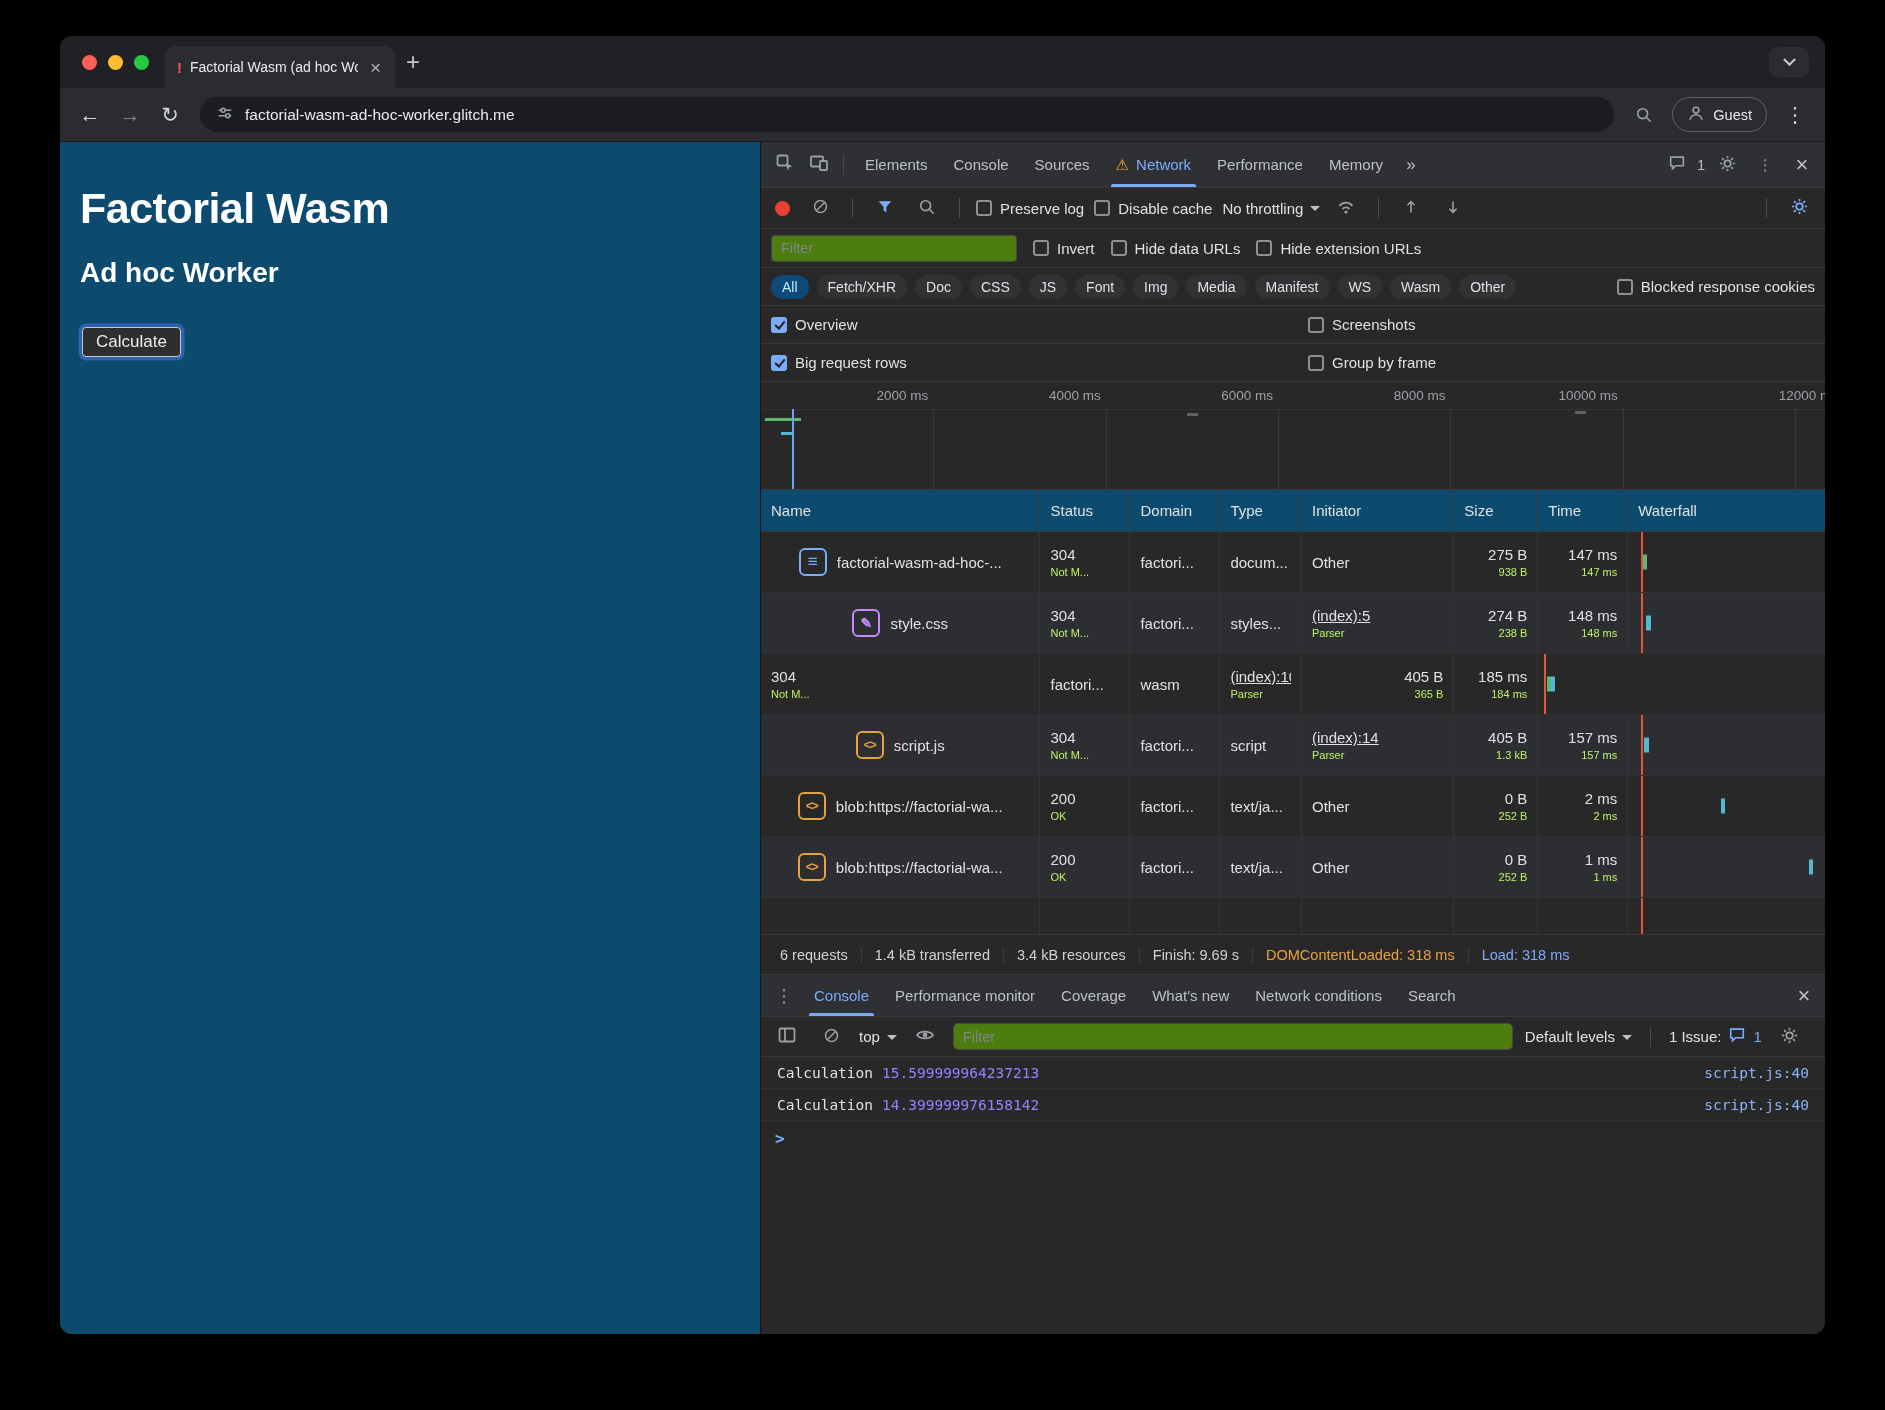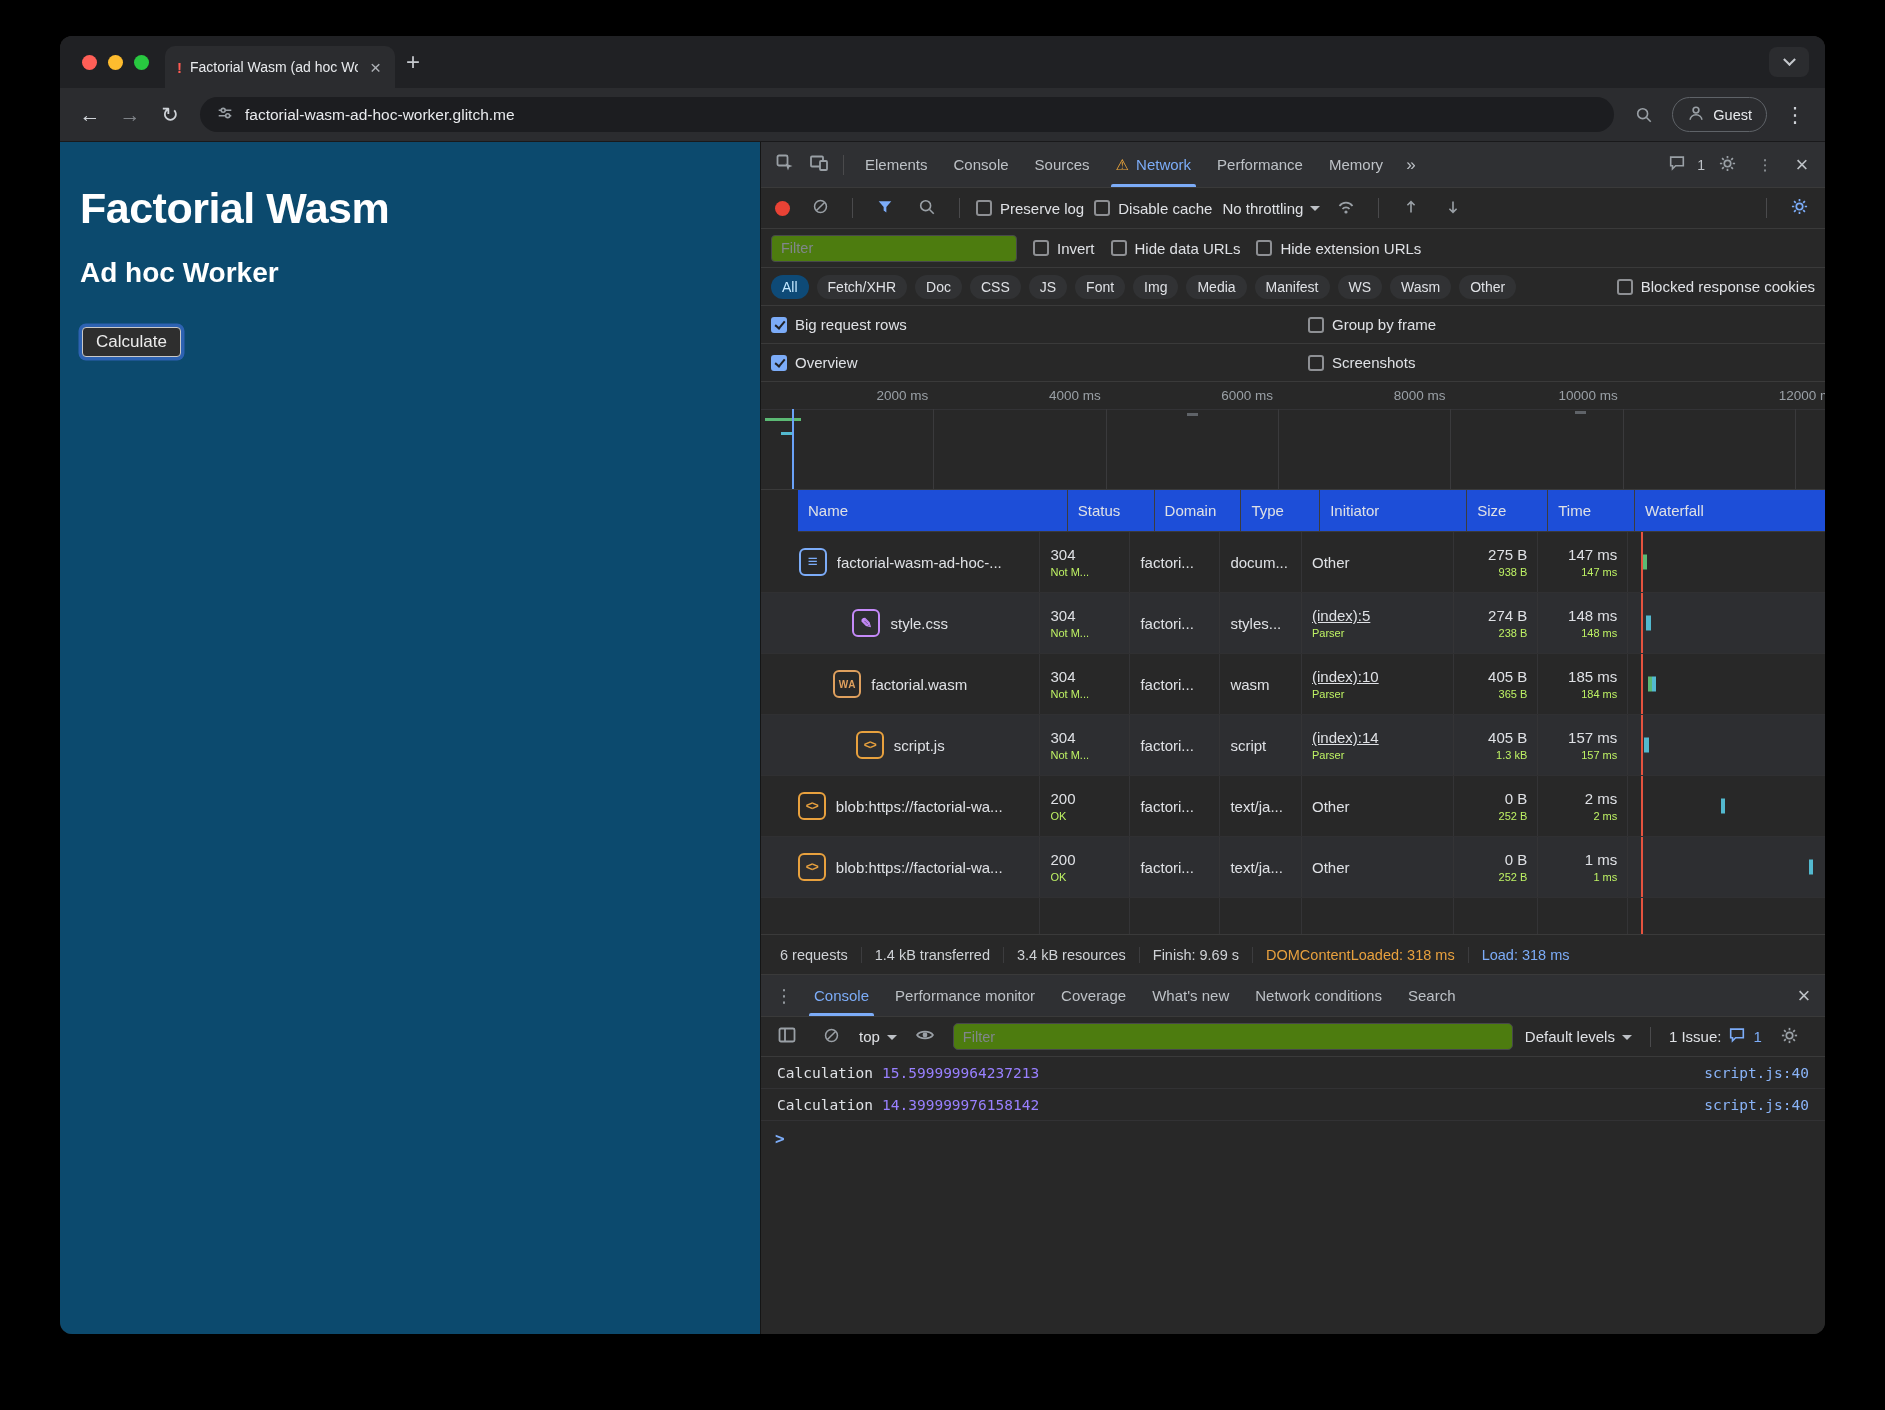--- a/index.html
+++ b/index.html
@@ -99,22 +99,22 @@
   .ovstrip { height:108px; flex:0 0 auto; border-bottom:1px solid #3a3a3a; position:relative; overflow:hidden; }
   .ovstrip .gridline { position:absolute; top:27px; bottom:0; width:1px; background:#3a3a3c; }
   .ovstrip .ticklabel { position:absolute; top:6px; transform:translateX(-100%); color:#9aa0a6;
     font-size:13.5px; white-space:nowrap; padding-right:5px; }
   .ovstrip .hline { position:absolute; left:0; right:0; top:27px; height:1px; background:#333336; }
   .ov-mark { position:absolute; }
 
   
   .net-table { flex:0 0 auto; display:flex; flex-direction:column; border-bottom:1px solid #3a3a3a;
     --cols: 233fr 75fr 75fr 68fr 127fr 70fr 75fr 164fr; }
-  .thead { display:grid; grid-template-columns:var(--cols); height:42px; background:#1d4ed8;
-    border-bottom:1px solid #3a3a3a;margin-left:37px; }
+  .thead { display:grid; grid-template-columns:var(--cols); height:42px; background:#0c4a6e;
+    border-bottom:1px solid #3a3a3a; }
   .th { display:flex; align-items:center; padding:0 10px; border-right:1px solid #3c3c3e;
     font-size:15px; color:#dfe1e5; white-space:nowrap; overflow:hidden; }
   .th:last-child { border-right:none; justify-content:space-between; }
   .tr { display:grid; grid-template-columns:var(--cols); height:61px; border-bottom:1px solid #303032; }
   .tr:nth-child(even) { background:#2d2e31; }
   .td { padding:0 10px; border-right:1px solid #343436; display:flex; flex-direction:column;
     justify-content:center; min-width:0; }
   .td .main { color:#dfe1e5; font-size:15px; white-space:nowrap; overflow:hidden; }
   .td .sub { color:#bef264; font-size:11px; margin-top:3px; white-space:nowrap; overflow:hidden; }
   .td.num { align-items:flex-end; }
@@ -395,41 +395,41 @@
             <span class="cb"></span>
             <span>Blocked response cookies</span>
           </span>
       </div>
 
 
       <div class="row optsrow">
         <div class="half">
             <span class="cbgroup">
               <span class="cb on"></span>
+              <span>Overview</span>
+            </span>
+          </div>
+        <div class="half">
+            <span class="cbgroup">
+              <span class="cb"></span>
+              <span>Screenshots</span>
+            </span>
+          </div>
+      </div>
+      <div class="row optsrow">
+        <div class="half">
+            <span class="cbgroup">
+              <span class="cb on"></span>
               <span>Big request rows</span>
             </span>
           </div>
         <div class="half">
             <span class="cbgroup">
               <span class="cb"></span>
               <span>Group by frame</span>
-            </span>
-          </div>
-      </div>
-      <div class="row optsrow">
-        <div class="half">
-            <span class="cbgroup">
-              <span class="cb on"></span>
-              <span>Overview</span>
-            </span>
-          </div>
-        <div class="half">
-            <span class="cbgroup">
-              <span class="cb"></span>
-              <span>Screenshots</span>
             </span>
           </div>
       </div>
 
       <div class="ovstrip">
         <div class="hline"></div>
         <span></span>
         
         <div class="ov-mark" style="left:.4%;top:36px;width:36px;height:3px;background:#5bb974"></div>
         <div class="ov-mark" style="left:1.9%;top:50px;width:11px;height:3px;background:#53b9cf"></div>
@@ -511,24 +511,20 @@
                 <div class="sub">148 ms</div>
               </div>
               <div class="td wf">
                 <span class="wf-line"></span>
                 <span class="wf-bars" style="left: 9%;">
                   <span class="wf-seg" style="width: 5px; background: rgb(83, 185, 207);"></span>
                 </span>
               </div>
             </div>
             <div class="tr">
-              <div class="td name">
-                <span class="res-icon ic-wasm">WA</span>
-                <span class="main">factorial.wasm</span>
-              </div>
               <div class="td">
                 <div class="main">304</div>
                 <div class="sub">Not M...</div>
               </div>
               <div class="td">
                 <div class="main">factori...</div>
               </div>
               <div class="td">
                 <div class="main">wasm</div>
               </div>

